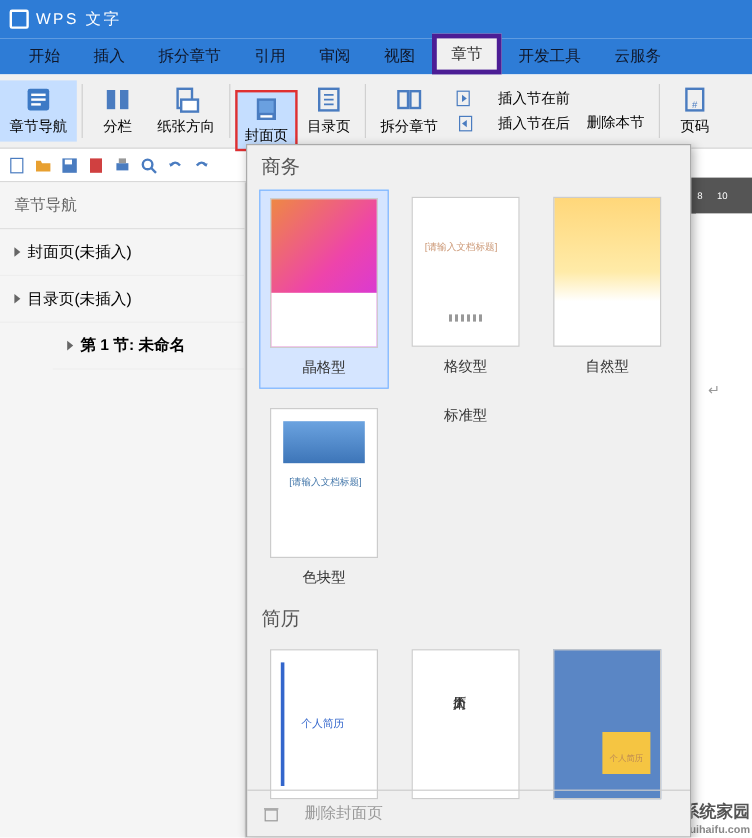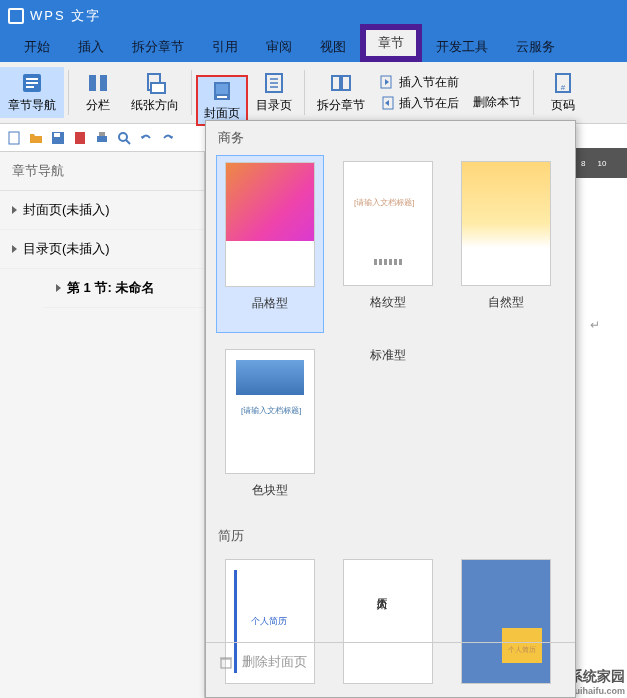--- a/index.html
+++ b/index.html
@@ -5,49 +5,49 @@
     * { margin: 0; padding: 0; box-sizing: border-box; font-family: "Microsoft YaHei", sans-serif; }
     body { width: 627px; height: 698px; background: #fff; overflow: hidden; position: relative; }
     
     .titlebar { height: 28px; background: #2e7cd6; display: flex; align-items: center; padding: 16px 8px; }
     .titlebar .logo { width: 16px; height: 16px; border: 2px solid #fff; border-radius: 2px; margin-right: 6px; }
     .titlebar .title { color: #fff; font-size: 13px; letter-spacing: 2px; }
     
     .tabs { height: 30px; background: #2e7cd6; display: flex; align-items: flex-end; padding-left: 10px; }
     .tab { padding: 6px 14px; color: #0f172a; font-size: 13px; cursor: pointer; }
     .tab.active { background: #f0f0f0; color: #333; }
-    .tab.selected { border: 6px solid #4c1d95; padding: 4px 12px; }
+    .tab.selected { border: 4px solid #4c1d95; padding: 4px 12px; }
     
     .ribbon { height: 62px; background: #f0f0f0; display: flex; align-items: center; border-bottom: 1px solid #d0d0d0; }
     .ribbon-btn { display: flex; flex-direction: column; align-items: center; padding: 4px 8px; cursor: pointer; font-size: 12px; min-width: 50px; }
     .ribbon-btn.highlighted { background: #c5deff; border: 2px solid #e03030; padding: 2px 6px; margin-top: 16px; }
     .ribbon-btn .icon { width: 24px; height: 24px; margin-bottom: 2px; }
     .ribbon-sep { width: 1px; height: 45px; background: #d0d0d0; margin: 0 4px; }
     .ribbon-small { display: flex; flex-direction: column; padding: 4px 6px; font-size: 12px; gap: 4px; }
-    .ribbon-small-item { display: flex; align-items: center; gap: 4px; cursor: pointer; }
+    .ribbon-small-item { display: flex; align-items: center; gap: 20px; cursor: pointer; }
     .small-icon { width: 16px; height: 16px; }
     
     .qat { height: 28px; background: #fff; border-bottom: 1px solid #d0d0d0; display: flex; align-items: center; padding: 0 6px; gap: 6px; }
     .qat-icon { width: 16px; height: 16px; cursor: pointer; }
     
     .content { display: flex; height: 550px; }
     .sidebar { width: 205px; background: #f5f5f5; border-right: 1px solid #d0d0d0; }
     .sidebar-header { padding: 10px 12px; font-size: 13px; color: #666; border-bottom: 1px solid #e0e0e0; }
     .sidebar-item { padding: 10px 12px; font-size: 13px; display: flex; align-items: center; gap: 6px; border-bottom: 1px solid #eee; cursor: pointer; }
     .sidebar-item.bold { font-weight: bold; margin-left: 44px; }
     .arrow { width: 0; height: 0; border-top: 4px solid transparent; border-bottom: 4px solid transparent; border-left: 5px solid #666; }
     
     .dropdown { position: absolute; left: 205px; top: 120px; width: 371px; height: 578px; background: #f0f0f0; border: 1px solid #aaa; box-shadow: 2px 2px 8px rgba(0,0,0,0.3); z-index: 10; }
-    .dropdown-section-title { padding: 8px 12px; font-size: 13px; color: #555; }
+    .dropdown-section-title { padding: 8px 12px; font-size: 16px; color: #555; }
     .dropdown-grid { display: flex; flex-wrap: wrap; padding: 0 10px; gap: 10px; }
     .template-item { width: 108px; display: flex; flex-direction: column; align-items: center; cursor: pointer; }
     .template-item.selected { background: #d5e5ff; border: 1px solid #7ab5ff; }
     .template-thumb { width: 90px; height: 125px; background: #fff; border: 1px solid #ccc; margin: 6px 0 4px; position: relative; overflow: hidden; }
-    .template-label { font-size: 12px; color: #333; padding: 4px 0 20px; text-align: center; }
-    .dropdown-footer { position: absolute; bottom: 16px; left: 0; right: 0; padding: 10px 12px; border-top: 1px solid #ccc; display: flex; align-items: center; gap: 8px; font-size: 13px; color: #999; }
+    .template-label { font-size: 12px; color: #333; padding: 4px 0 8px; text-align: center; }
+    .dropdown-footer { position: absolute; bottom: 0; left: 0; right: 0; padding: 10px 12px; border-top: 1px solid #ccc; display: flex; align-items: center; gap: 20px; font-size: 13px; color: #999; }
     
     .ruler { position: absolute; left: 575px; top: 148px; width: 52px; height: 30px; background: #555; color: #fff; font-size: 8px; display: flex; align-items: center; }
     .ruler span { margin: 0 6px; }
     
     .doc-area { position: absolute; left: 580px; top: 178px; width: 47px; height: 400px; background: #fff; }
     .cursor-mark { position: absolute; left: 10px; top: 140px; font-size: 12px; color: #999; }
     
     .watermark { position: absolute; right: 2px; bottom: 2px; font-size: 14px; font-weight: bold; }
     .watermark .w-logo { display: inline-block; width: 18px; height: 14px; background: #3a9c3a; border-radius: 2px 6px 2px 2px; vertical-align: middle; margin-right: 2px; }
     .watermark .w1 { color: #2864c8; }

